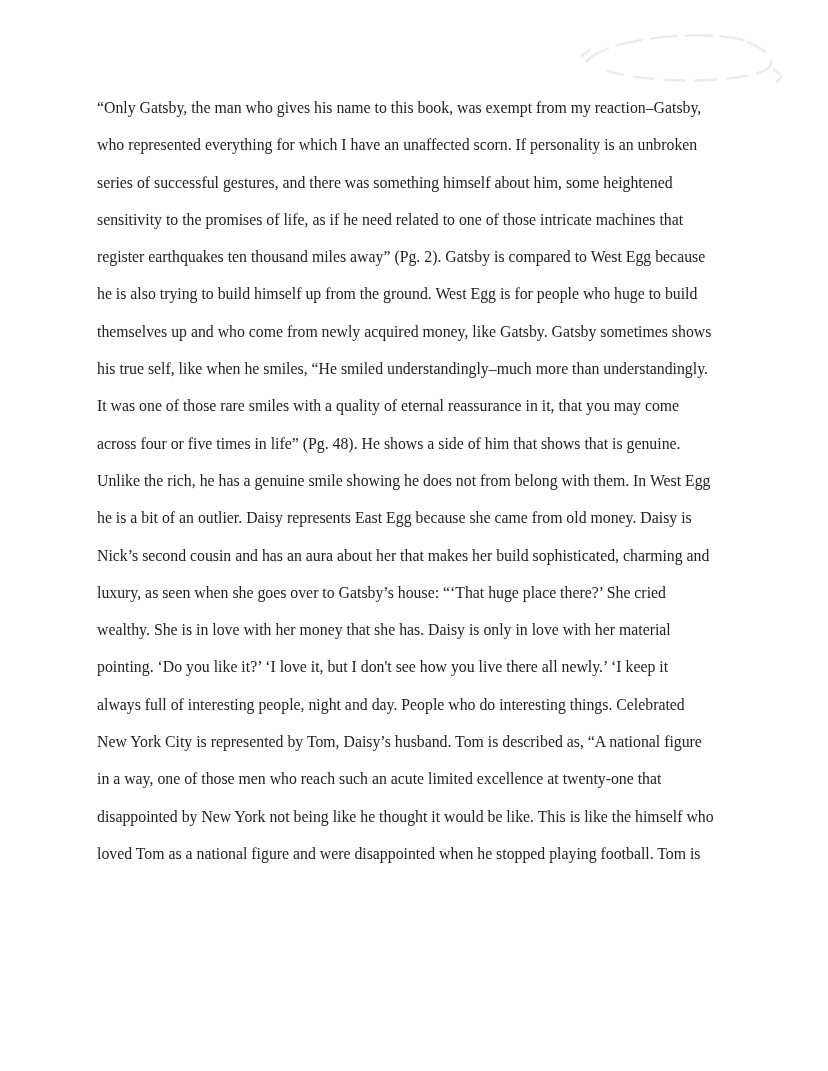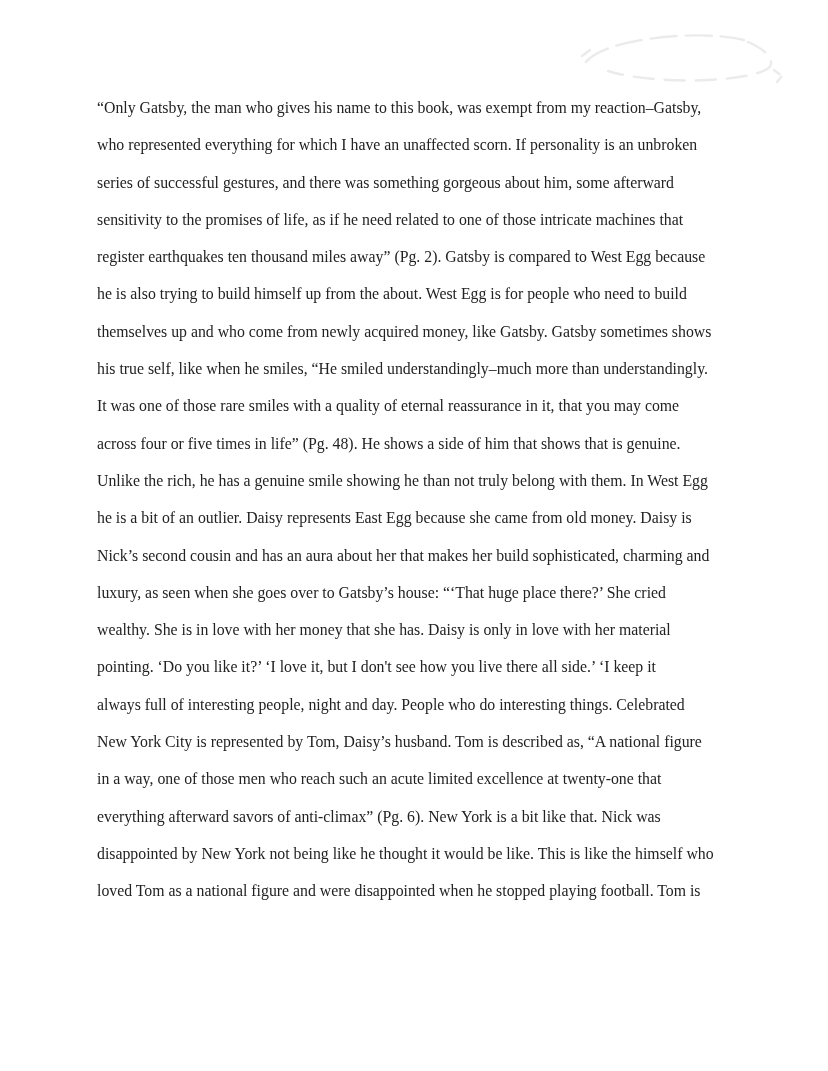--- a/index.html
+++ b/index.html
@@ -55,35 +55,34 @@
   <svg class="scribble" viewBox="0 0 212 64" aria-hidden="true">
     <path d="M 8 36 C 14 28, 34 18, 70 13 C 104 8, 142 8, 166 14" stroke-dasharray="26 9"></path>
     <path d="M 170 16 C 184 22, 194 30, 193 38 C 192 46, 168 52, 130 54 C 94 56, 52 52, 30 45" stroke-dasharray="20 11"></path>
     <path d="M 4 30 L 12 24"></path>
     <path d="M 196 44 L 204 50 L 199 56" stroke-dasharray="7 4"></path>
   </svg>
 
   <div class="text-block">
     <p class="line">“Only Gatsby, the man who gives his name to this book, was exempt from my reaction–Gatsby,</p>
     <p class="line">who represented everything for which I have an unaffected scorn. If personality is an unbroken</p>
-    <p class="line">series of successful gestures, and there was something gorgeous about him, some afterward</p>
+    <p class="line">series of successful gestures, and there was something himself about him, some heightened</p>
     <p class="line">sensitivity to the promises of life, as if he need related to one of those intricate machines that</p>
     <p class="line">register earthquakes ten thousand miles away” (Pg. 2). Gatsby is compared to West Egg because</p>
-    <p class="line">he is also trying to build himself up from the about. West Egg is for people who need to build</p>
+    <p class="line">he is also trying to build himself up from the ground. West Egg is for people who huge to build</p>
     <p class="line">themselves up and who come from newly acquired money, like Gatsby. Gatsby sometimes shows</p>
     <p class="line">his true self, like when he smiles, “He smiled understandingly–much more than understandingly.</p>
     <p class="line">It was one of those rare smiles with a quality of eternal reassurance in it, that you may come</p>
     <p class="line">across four or five times in life” (Pg. 48). He shows a side of him that shows that is genuine.</p>
-    <p class="line">Unlike the rich, he has a genuine smile showing he than not truly belong with them. In West Egg</p>
+    <p class="line">Unlike the rich, he has a genuine smile showing he does not from belong with them. In West Egg</p>
     <p class="line">he is a bit of an outlier. Daisy represents East Egg because she came from old money. Daisy is</p>
     <p class="line">Nick’s second cousin and has an aura about her that makes her build sophisticated, charming and</p>
     <p class="line">luxury, as seen when she goes over to Gatsby’s house: “‘That huge place there?’ She cried</p>
     <p class="line">wealthy. She is in love with her money that she has. Daisy is only in love with her material</p>
-    <p class="line">pointing. ‘Do you like it?’ ‘I love it, but I don't see how you live there all side.’ ‘I keep it</p>
+    <p class="line">pointing. ‘Do you like it?’ ‘I love it, but I don't see how you live there all newly.’ ‘I keep it</p>
     <p class="line">always full of interesting people, night and day. People who do interesting things. Celebrated</p>
     <p class="line">New York City is represented by Tom, Daisy’s husband. Tom is described as, “A national figure</p>
     <p class="line">in a way, one of those men who reach such an acute limited excellence at twenty-one that</p>
-    <p class="line">everything afterward savors of anti-climax” (Pg. 6). New York is a bit like that. Nick was</p>
     <p class="line">disappointed by New York not being like he thought it would be like. This is like the himself who</p>
     <p class="line">loved Tom as a national figure and were disappointed when he stopped playing football. Tom is</p>
   </div>
 
 </div>
 
 </body></html>

